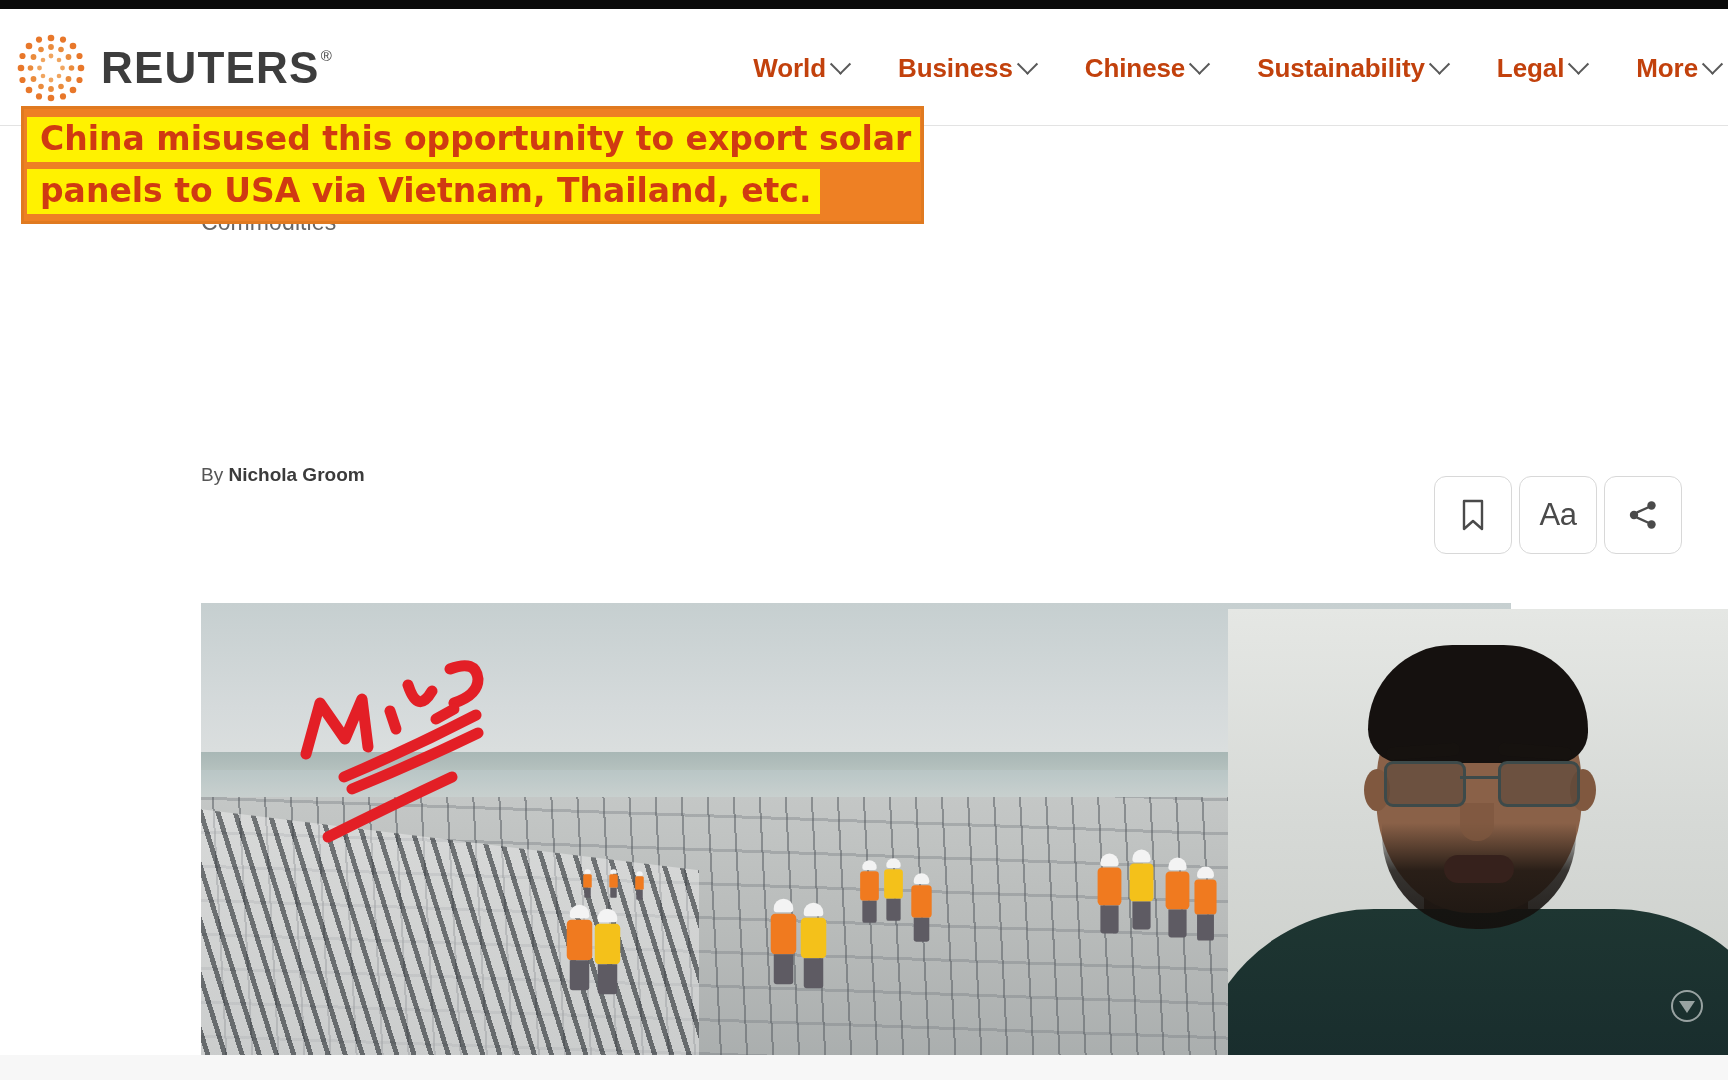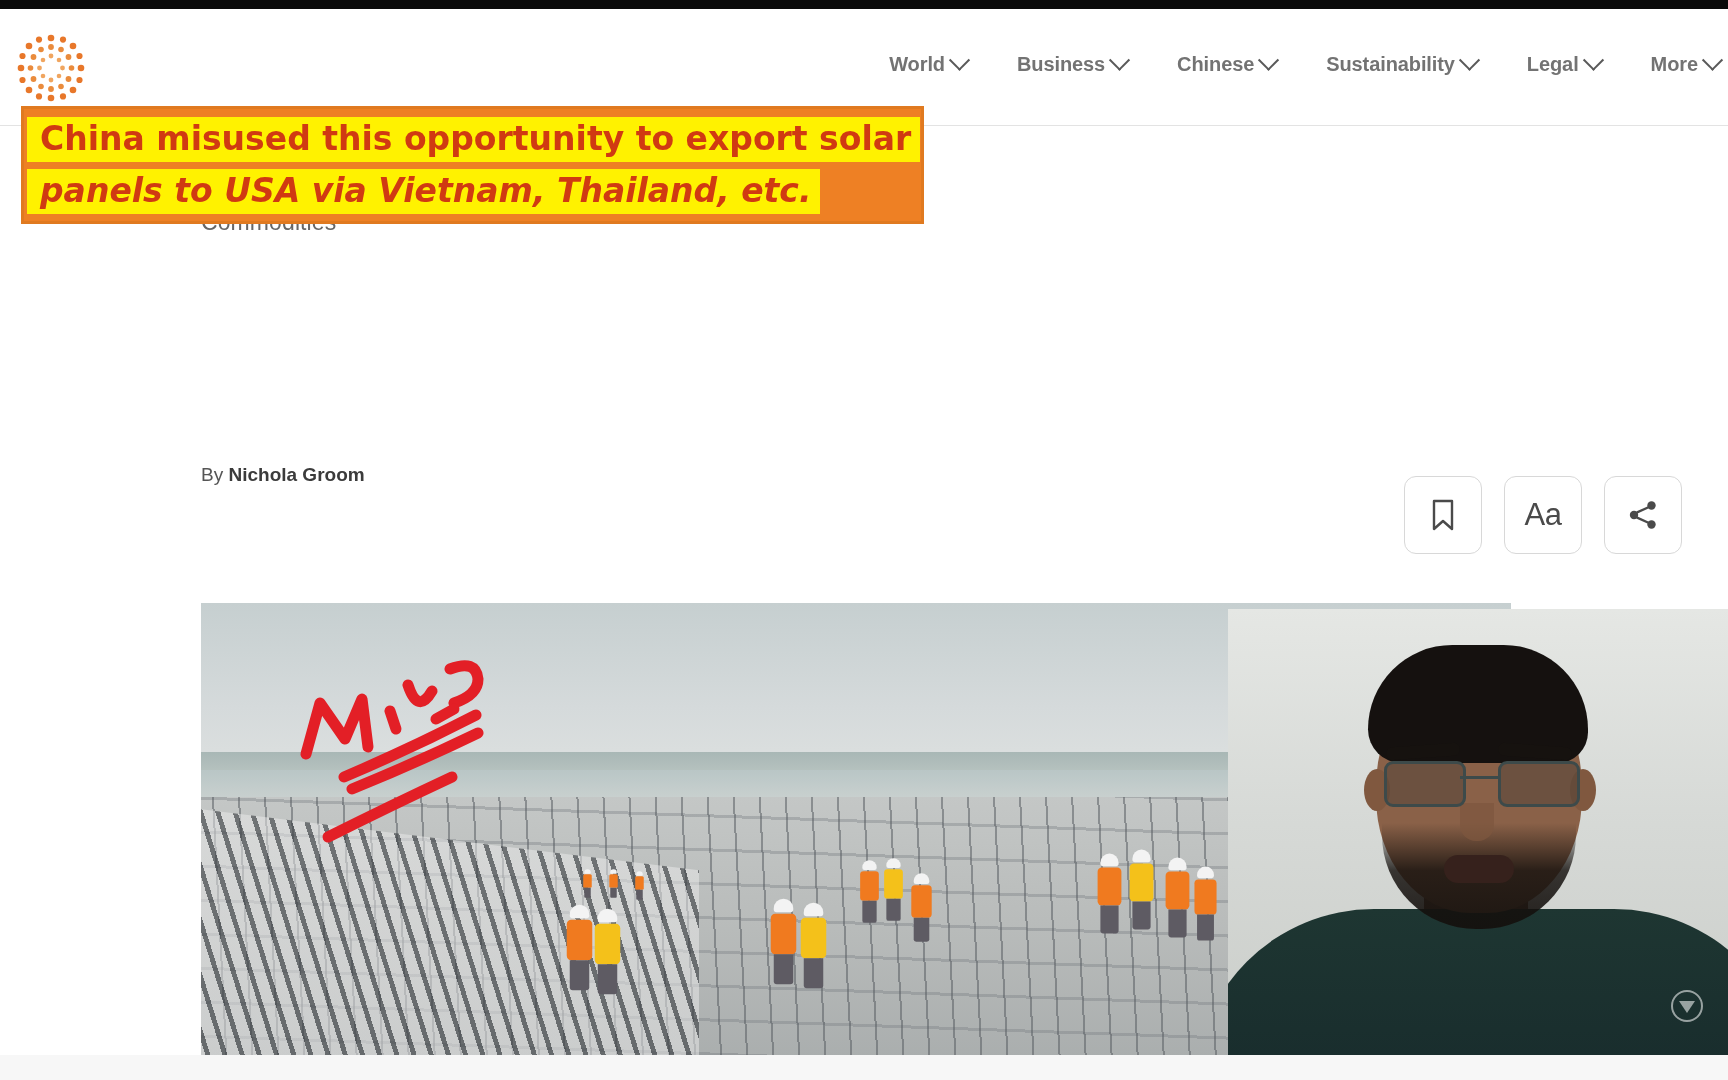--- a/index.html
+++ b/index.html
@@ -84,23 +84,23 @@
     display: flex;
     align-items: center;
     gap: 0px;
     white-space: nowrap;
   }
   .nav-item {
     display: flex;
     align-items: center;
     gap: 7px;
     padding: 0 25px;
-    font-size: 20px;
+    font-size: 26px;
     font-weight: 600;
-    color: #737373;
+    color: #c2410c;
     cursor: pointer;
     letter-spacing: -0.1px;
   }
   .nav-item:last-child { padding-right: 8px; }
   .chev {
     display: inline-block;
     width: 13px; height: 13px;
     border-right: 2.6px solid #595959;
     border-bottom: 2.6px solid #595959;
     transform: rotate(45deg) translate(-3px,-3px);
@@ -141,21 +141,21 @@
     font-size: 23px;
     color: #5e5e5e;
     letter-spacing: 0.1px;
   }
 
   
   .actions {
     position: absolute;
     right: 46px; top: 467px;
     display: flex;
-    gap: 22px;
+    gap: 7px;
   }
   .action-btn {
     width: 76px; height: 76px;
     border: 1.5px solid #d8d8d8;
     border-radius: 12px;
     background: #fff;
     display: flex;
     align-items: center;
     justify-content: center;
     cursor: pointer;
@@ -369,21 +369,21 @@
     background: #fff200;
     color: #d03a12;
     font-family: "DejaVu Sans", sans-serif;
     font-weight: 700;
     font-size: 33px;
     line-height: 1.0;
     padding: 5px 9px 7px 13px;
     white-space: nowrap;
   }
   .annot-l1 { position: absolute; left: 3px; top: 8px; }
-  .annot-l2 { position: absolute; left: 3px; top: 60px; font-style: italic; }
+  .annot-l2 { position: absolute; left: 3px; top: 60px; }
 
   
   .cn-caption {
     position: absolute;
     left: 300px; top: 288px;
     z-index: 45;
     font-family: "DejaVu Sans", sans-serif;
     font-weight: 700;
     font-size: 104px;
     line-height: 1;
@@ -455,20 +455,21 @@
               <circle cx="45" cy="29" r="2.3"></circle>
             <circle cx="48.5" cy="37" r="2.4"></circle>
               <circle cx="45" cy="45" r="2.3"></circle>
             <circle cx="37" cy="49" r="2.4"></circle>
               <circle cx="29" cy="45" r="2.3"></circle>
             <circle cx="25.5" cy="37" r="2.4"></circle>
               <circle cx="29" cy="29" r="2.3"></circle>
           </g>
         </svg>
       </div>
+      <div class="reuters-wordmark"><span>REUTERS</span><sup>®</sup></div>
     </div>
 
     <div class="nav">
       <div class="nav-item">
         <span>World</span>
         <i class="chev"></i>
       </div>
       <div class="nav-item">
         <span>Business</span>
         <i class="chev"></i>

